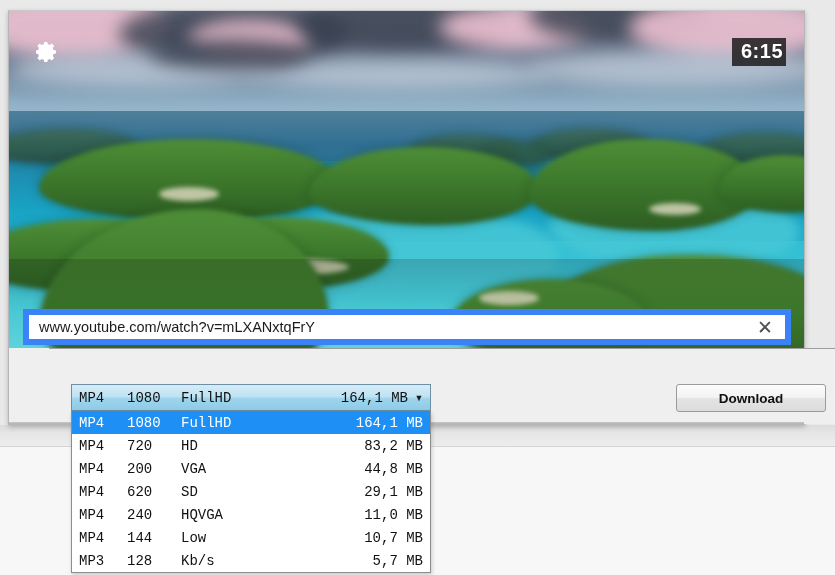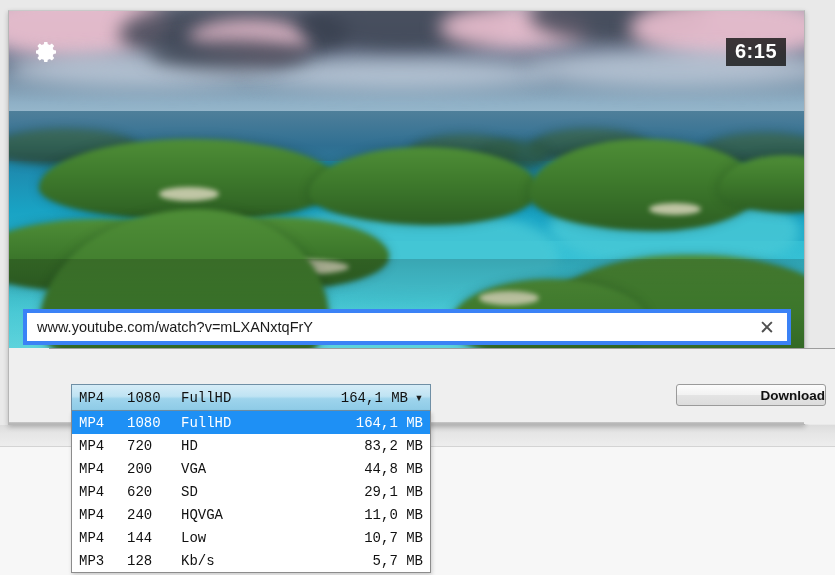--- a/index.html
+++ b/index.html
@@ -162,32 +162,32 @@
   .gear-btn svg { display: block; }
 
   
   .time-badge {
     position: absolute;
     right: 18px; top: 27px;
     background: rgba(22,22,22,0.82);
     color: #ffffff;
     font-size: 20px;
     font-weight: bold;
-    padding: 2px 9px 3px 9px;
+    padding: 2px 3px 3px 9px;
     letter-spacing: .5px;
     line-height: 1.15;
   }
 
   
   .url-bar {
     position: absolute;
     left: 14px; top: 298px;
     width: 768px; height: 36px;
     background: #ffffff;
-    border: 4px solid #3b82f6;
+    border: 6px solid #3b82f6;
     box-sizing: border-box;
     display: flex;
     align-items: flex-end;
   }
   .url-input {
     flex: 1 1 auto;
     border: none;
     outline: none;
     background: transparent;
     font-family: "Liberation Sans", sans-serif;
@@ -279,33 +279,33 @@
   }
   .col-fmt  { display: inline-block; width: 48px; }
   .col-res  { display: inline-block; width: 54px; }
   .col-name { flex: 1 1 auto; }
   .col-size { display: inline-block; width: 76px; text-align: right; }
 
   
   .download-btn {
     position: absolute;
     right: 18px; top: 35px;
-    width: 150px; height: 22px;
+    width: 150px; height: 28px;
     box-sizing: border-box;
     border: 1px solid #9a9a9a;
     border-radius: 3px;
     background: linear-gradient(to bottom, #fcfcfc 0%, #f2f2f2 48%, #e4e4e4 52%, #dcdcdc 100%);
     color: #111111;
     font-family: "Liberation Sans", sans-serif;
     font-size: 13.5px;
     font-weight: bold;
     cursor: pointer;
     display: flex;
     align-items: center;
-    justify-content: flex-end;
+    justify-content: center;
   }
 
   
   .window-footer {
     position: absolute;
     left: 0; bottom: 0;
     width: 795px; height: 2px;
     background: linear-gradient(to bottom, #c9c9c9, #b2b2b2);
   }
 </style>

